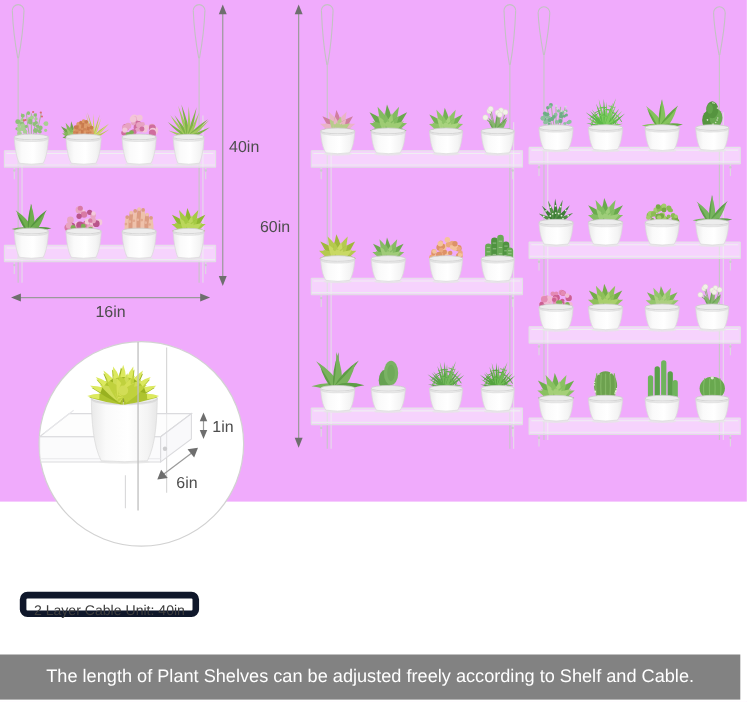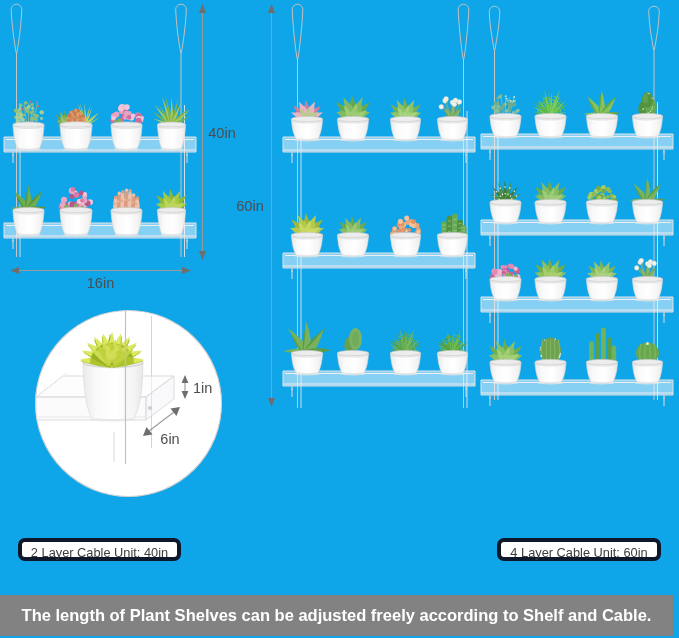--- a/index.html
+++ b/index.html
@@ -1,17 +1,17 @@
 <!DOCTYPE html>
 <html><head><meta charset="utf-8"><style>
 html,body{margin:0;padding:0;background:#fff;width:679px;height:638px;overflow:hidden;}
 *{box-sizing:border-box;}
-.lbl{position:absolute;border:4px solid #0f172a;border-radius:7px;background:#fff;font-family:"Liberation Sans",sans-serif;font-size:12.8px;color:#3c3c3c;text-align:center;height:23px;line-height:21px;}
+.lbl{position:absolute;border:6px solid #0f172a;border-radius:7px;background:#fff;font-family:"Liberation Sans",sans-serif;font-size:12.8px;color:#3c3c3c;text-align:center;height:23px;line-height:21px;}
 </style></head><body>
-<div style="position:relative;width:679px;height:638px;background:#0ea5e9;">
+<div style="position:relative;width:679px;height:456px;background:#f0abfc;">
 <svg width="679" height="638" viewBox="0 0 679 638" style="position:absolute;left:0;top:0;">
 <defs>
         <linearGradient id="potg" x1="0" y1="0" x2="1" y2="0">
           <stop offset="0" stop-color="#e9e9e9"></stop>
           <stop offset="0.22" stop-color="#fafafa"></stop>
           <stop offset="0.55" stop-color="#ffffff"></stop>
           <stop offset="0.85" stop-color="#f4f4f4"></stop>
           <stop offset="1" stop-color="#e7e7e7"></stop>
         </linearGradient>
         <clipPath id="circ">
@@ -1684,15 +1684,14 @@
           <path d="M180,407 L170.5,408.5 L176.5,416 Z" fill="#6e6e6e"></path>
         </g>
 
 <text x="170" y="444" font-family="Liberation Sans, sans-serif" font-size="14.5" fill="#4d4d4d" text-anchor="middle">6in</text>
 </g>
 </svg>
 
 <div class="lbl" style="left:18px;top:538px;width:163px;">2 Layer Cable Unit: 40in</div>
 
 
-<div class="lbl" style="left:497px;top:538px;width:164px;">4 Layer Cable Unit: 60in</div>
-
-<div style="position:absolute;left:0;top:595px;width:673px;height:41px;background:#828282;font-family:'Liberation Sans',sans-serif;font-weight:bold;font-size:16.5px;color:#fff;text-align:center;line-height:41px;">The length of Plant Shelves can be adjusted freely according to Shelf and Cable.</div>
+
+<div style="position:absolute;left:0;top:595px;width:673px;height:41px;background:#828282;font-family:'Liberation Sans',sans-serif;font-weight:normal;font-size:16.5px;color:#fff;text-align:center;line-height:41px;">The length of Plant Shelves can be adjusted freely according to Shelf and Cable.</div>
 </div>
 </body></html>

